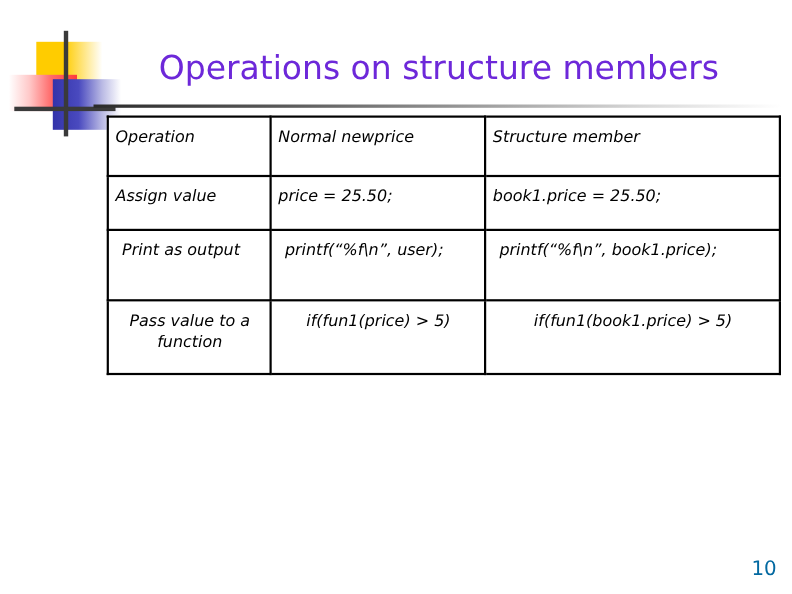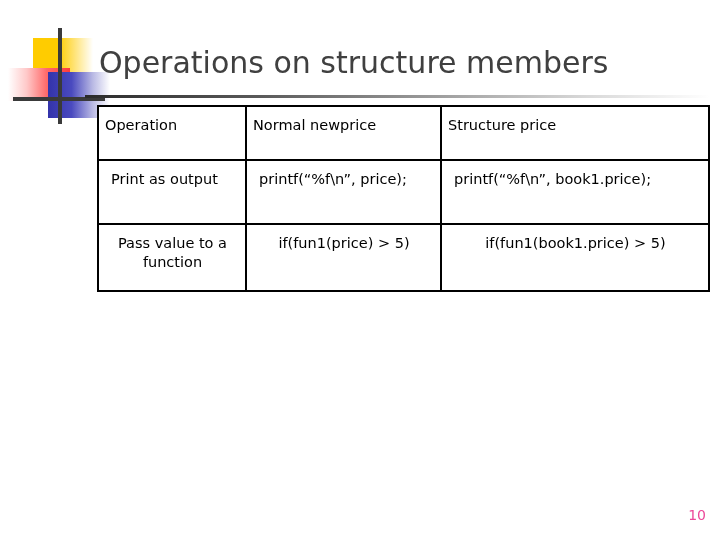--- a/index.html
+++ b/index.html
@@ -66,24 +66,25 @@
   }
 
   
   #title {
     position: absolute;
     left: 99px;
     top: 44px;
     width: 600px;
     font-size: 30px;
     line-height: 38px;
-    color: #404040;
+    color: #6d28d9;
     font-family: "DejaVu Sans", sans-serif;
     letter-spacing: 0px;
     white-space: nowrap;
+    text-align: center;
   }
 
   
   #rule {
     position: absolute;
     left: 85px;
     top: 95px;
     width: 625px;
     height: 3px;
     background: linear-gradient(to right, #2B2B2B 0%, #5A5A5A 28%, #9A9A9A 55%, #D8D8D8 80%, #ffffff 100%);
@@ -107,39 +108,40 @@
   }
   th, td {
     vertical-align: top;
     padding: 9px 5px 9px 6px;
     font-size: 14.5px;
     line-height: 19px;
     color: #000000;
     font-weight: normal;
     text-align: left;
     font-family: "DejaVu Sans", sans-serif;
+    font-style: italic;
   }
   col.c1 { width: 148px; }
   col.c2 { width: 195px; }
   col.c3 { width: 268px; }
 
   tr.r-head td { height: 34px; }
   tr.r-2 td { height: 44px; }
   tr.r-3 td { height: 29px; }
   tr.r-4 td { height: 44px; padding-left: 12px; }
   tr.r-5 td { height: 44px; }
   tr.r-6 td { height: 47px; text-align: center; }
 
   
   #pageno {
     position: absolute;
     right: 14px;
     top: 507px;
-    font-size: 14px;
-    color: #ec4899;
+    font-size: 18px;
+    color: #0369a1;
     font-family: "DejaVu Sans", sans-serif;
   }
 </style>
 </head>
 <body>
 
 <div id="deco">
   <div class="sq-yellow"></div>
   <div class="sq-red"></div>
   <div class="sq-blue"></div>
@@ -155,25 +157,30 @@
   <table>
     <colgroup>
       <col class="c1">
         <col class="c2">
         <col class="c3">
     </colgroup>
     <tbody>
       <tr class="r-head">
         <td>Operation</td>
         <td>Normal newprice</td>
-        <td>Structure price</td>
+        <td>Structure member</td>
+      </tr>
+      <tr class="r-3">
+        <td>Assign value</td>
+        <td>price = 25.50;</td>
+        <td>book1.price = 25.50;</td>
       </tr>
       <tr class="r-4">
         <td>Print as output</td>
-        <td>printf(“%f\n”, price);</td>
+        <td>printf(“%f\n”, user);</td>
         <td>printf(“%f\n”, book1.price);</td>
       </tr>
       <tr class="r-6">
         <td>Pass value to a function</td>
         <td>if(fun1(price) &gt; 5)</td>
         <td>if(fun1(book1.price) &gt; 5)</td>
       </tr>
     </tbody>
   </table>
 </div>

